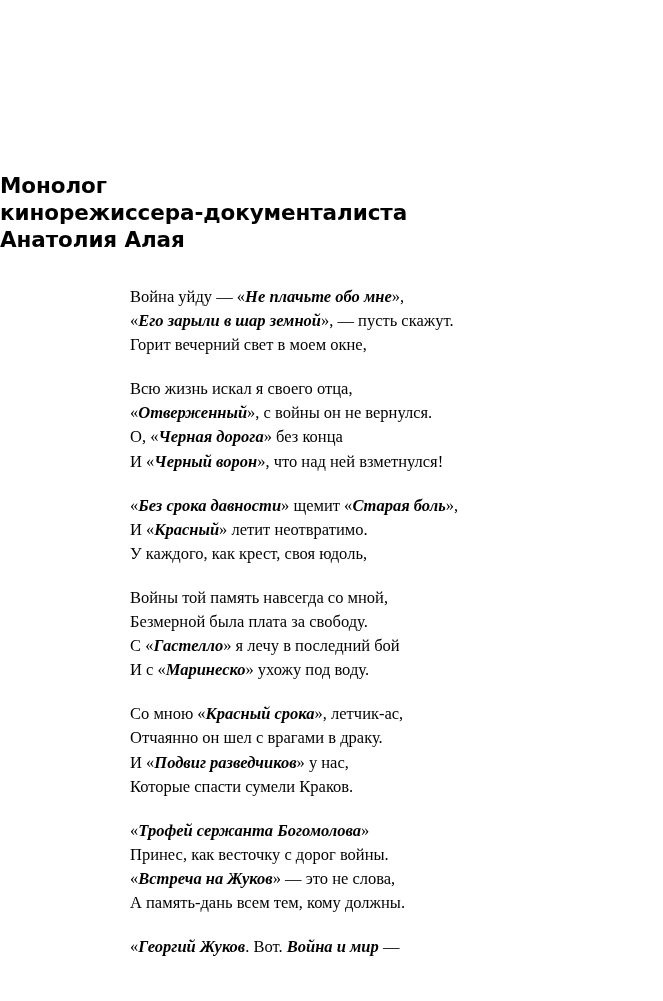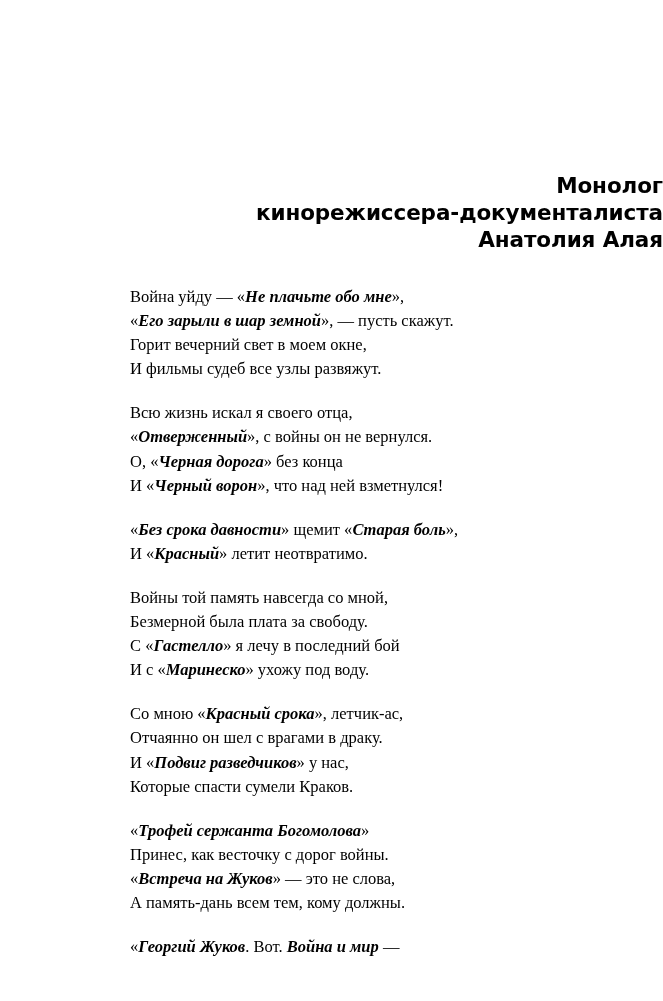--- a/index.html
+++ b/index.html
@@ -17,21 +17,21 @@
   }
   .page {
     width: 663px;
     height: 1001px;
     box-sizing: border-box;
     padding: 0;
     position: relative;
   }
   .title-block {
     margin-top: 172px;
-    text-align: right;
+    text-align: left;
     font-family: "DejaVu Sans", sans-serif;
     font-weight: bold;
     font-size: 21.5px;
     line-height: 27px;
     letter-spacing: -0.1px;
   }
   .title-line {
     display: block;
     white-space: nowrap;
   }
@@ -66,31 +66,31 @@
     <span class="title-line">Монолог</span>
     <span class="title-line">кинорежиссера-документалиста</span>
     <span class="title-line">Анатолия Алая</span>
   </div>
 
   <div class="poem" id="poem-body">
       <p class="stanza">
         <span class="line"><span>Война уйду — «</span><span class="ttl">Не плачьте обо мне</span><span>»,</span></span>
         <span class="line"><span>«</span><span class="ttl">Его зарыли в шар земной</span><span>», — пусть скажут.</span></span>
         <span class="line"><span>Горит вечерний свет в моем окне,</span></span>
-        <span class="line"><span>И фильмы судеб все узлы развяжут.</span></span>
       </p>
       <p class="stanza">
         <span class="line"><span>Всю жизнь искал я своего отца,</span></span>
         <span class="line"><span>«</span><span class="ttl">Отверженный</span><span>», с войны он не вернулся.</span></span>
         <span class="line"><span>О, «</span><span class="ttl">Черная дорога</span><span>» без конца</span></span>
         <span class="line"><span>И «</span><span class="ttl">Черный ворон</span><span>», что над ней взметнулся!</span></span>
       </p>
       <p class="stanza">
         <span class="line"><span>«</span><span class="ttl">Без срока давности</span><span>» щемит «</span><span class="ttl">Старая боль</span><span>»,</span></span>
         <span class="line"><span>И «</span><span class="ttl">Красный</span><span>» летит неотвратимо.</span></span>
+        <span class="line"><span>У каждого, как крест, своя юдоль,</span></span>
       </p>
       <p class="stanza">
         <span class="line"><span>Войны той память навсегда со мной,</span></span>
         <span class="line"><span>Безмерной была плата за свободу.</span></span>
         <span class="line"><span>С «</span><span class="ttl">Гастелло</span><span>» я лечу в последний бой</span></span>
         <span class="line"><span>И с «</span><span class="ttl">Маринеско</span><span>» ухожу под воду.</span></span>
       </p>
       <p class="stanza">
         <span class="line"><span>Со мною «</span><span class="ttl">Красный срока</span><span>», летчик-ас,</span></span>
         <span class="line"><span>Отчаянно он шел с врагами в драку.</span></span>

